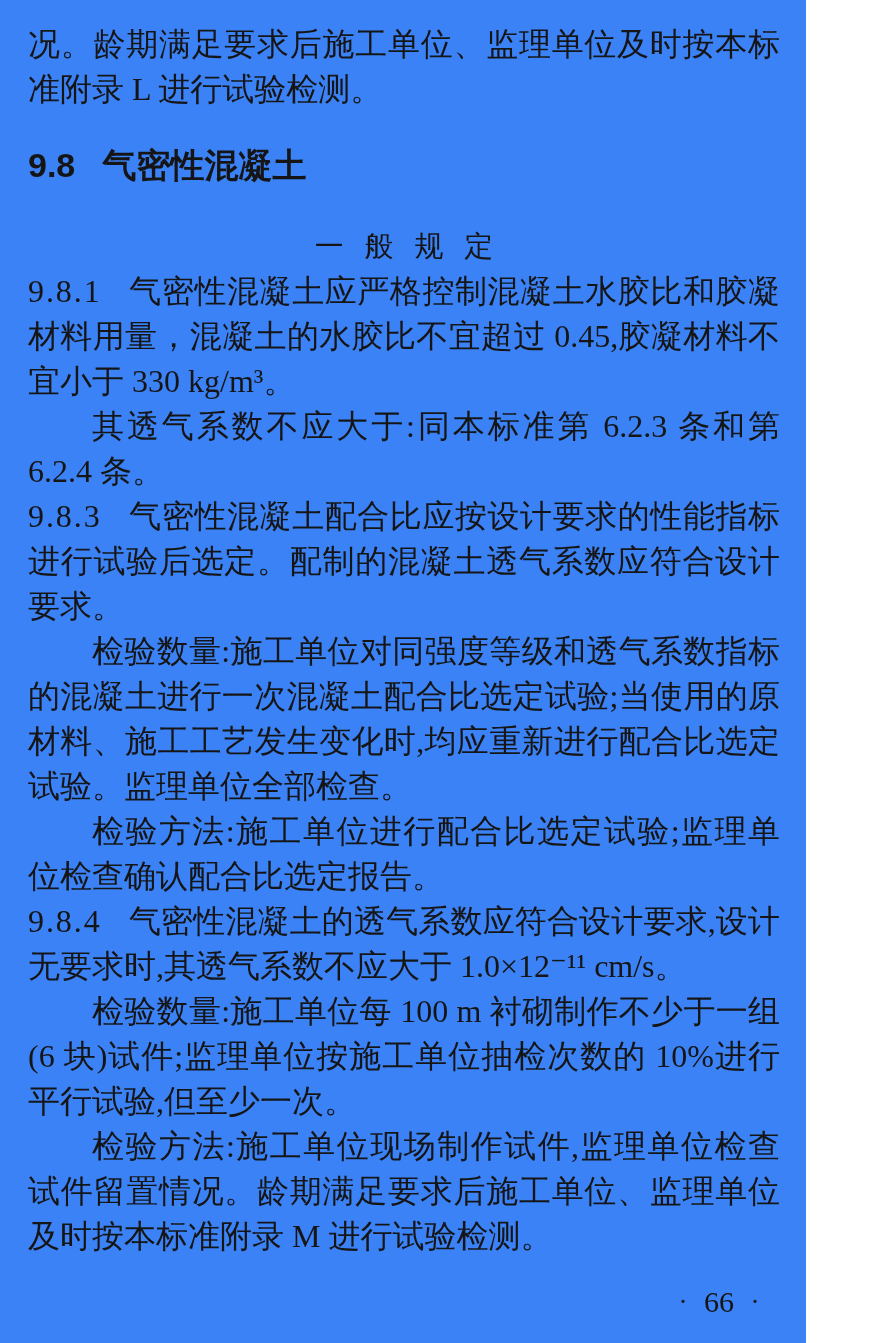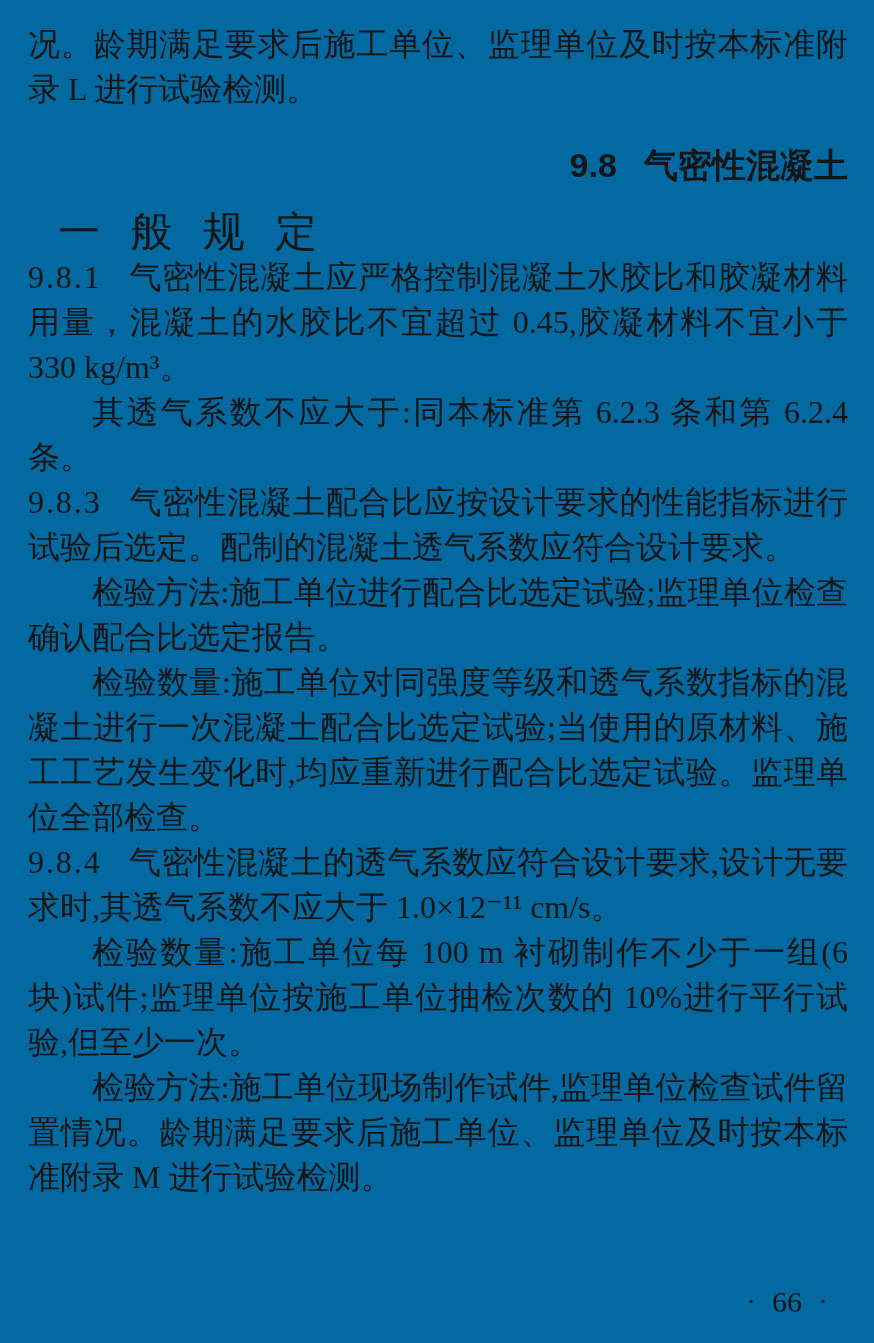--- a/index.html
+++ b/index.html
@@ -2,23 +2,23 @@
 <html><head>
 <meta charset="utf-8">
 <style>
   html, body {
     margin: 0;
     padding: 0;
     background: #ffffff;
   }
   .page {
     position: relative;
-    width: 874px;
+    width: 806px;
     height: 1343px;
-    background: #0369a1;
+    background: #3b82f6;
     color: #151515;
     font-family: "Liberation Serif", "DejaVu Serif", serif;
     overflow: hidden;
   }
   .text-col {
     position: absolute;
     left: 28px;
     right: 26px;
     top: 22px;
   }
@@ -32,33 +32,33 @@
   .indent {
     text-indent: 2em;
   }
   .clause-num {
     font-weight: normal;
     margin-right: 0.85em;
     letter-spacing: 0.06em;
   }
   .section-heading {
     margin: 30px 0 0 0;
-    text-align: right;
+    text-align: left;
     font-size: 34px;
     line-height: 46px;
     font-weight: bold;
     font-family: "Liberation Sans", "DejaVu Sans", sans-serif;
   }
   .section-heading .sec-title {
     margin-left: 0.8em;
   }
   .subheading {
-    margin: 22px 0 0 0;
-    text-align: left;
-    font-size: 42px;
+    margin: 36px 0 0 0;
+    text-align: center;
+    font-size: 29px;
     line-height: 45px;
     font-weight: normal;
     letter-spacing: 0.72em;
     padding-left: 0.72em;
   }
   .subheading.second {
     margin-top: 10px;
   }
   .footer {
     position: absolute;
@@ -90,23 +90,23 @@
     <h2 class="subheading">一般规定</h2>
 
     <p><span class="clause-num">9.8.1</span><span>气密性混凝土应严格控制混凝土水胶比和胶凝材料用量，混凝土的水胶比不宜超过 0.45,胶凝材料不宜小于 330 kg/m³。</span></p>
 
 
 
     <p class="indent">其透气系数不应大于:同本标准第 6.2.3 条和第 6.2.4 条。</p>
 
     <p><span class="clause-num">9.8.3</span><span>气密性混凝土配合比应按设计要求的性能指标进行试验后选定。配制的混凝土透气系数应符合设计要求。</span></p>
 
+    <p class="indent">检验数量:施工单位对同强度等级和透气系数指标的混凝土进行一次混凝土配合比选定试验;当使用的原材料、施工工艺发生变化时,均应重新进行配合比选定试验。监理单位全部检查。</p>
+
     <p class="indent">检验方法:施工单位进行配合比选定试验;监理单位检查确认配合比选定报告。</p>
-
-    <p class="indent">检验数量:施工单位对同强度等级和透气系数指标的混凝土进行一次混凝土配合比选定试验;当使用的原材料、施工工艺发生变化时,均应重新进行配合比选定试验。监理单位全部检查。</p>
 
     <p><span class="clause-num">9.8.4</span><span>气密性混凝土的透气系数应符合设计要求,设计无要求时,其透气系数不应大于 1.0×12⁻¹¹ cm/s。</span></p>
 
     <p class="indent">检验数量:施工单位每 100 m 衬砌制作不少于一组(6 块)试件;监理单位按施工单位抽检次数的 10%进行平行试验,但至少一次。</p>
 
     <p class="indent">检验方法:施工单位现场制作试件,监理单位检查试件留置情况。龄期满足要求后施工单位、监理单位及时按本标准附录 M 进行试验检测。</p>
 
   </div>
 
   <div class="footer">

